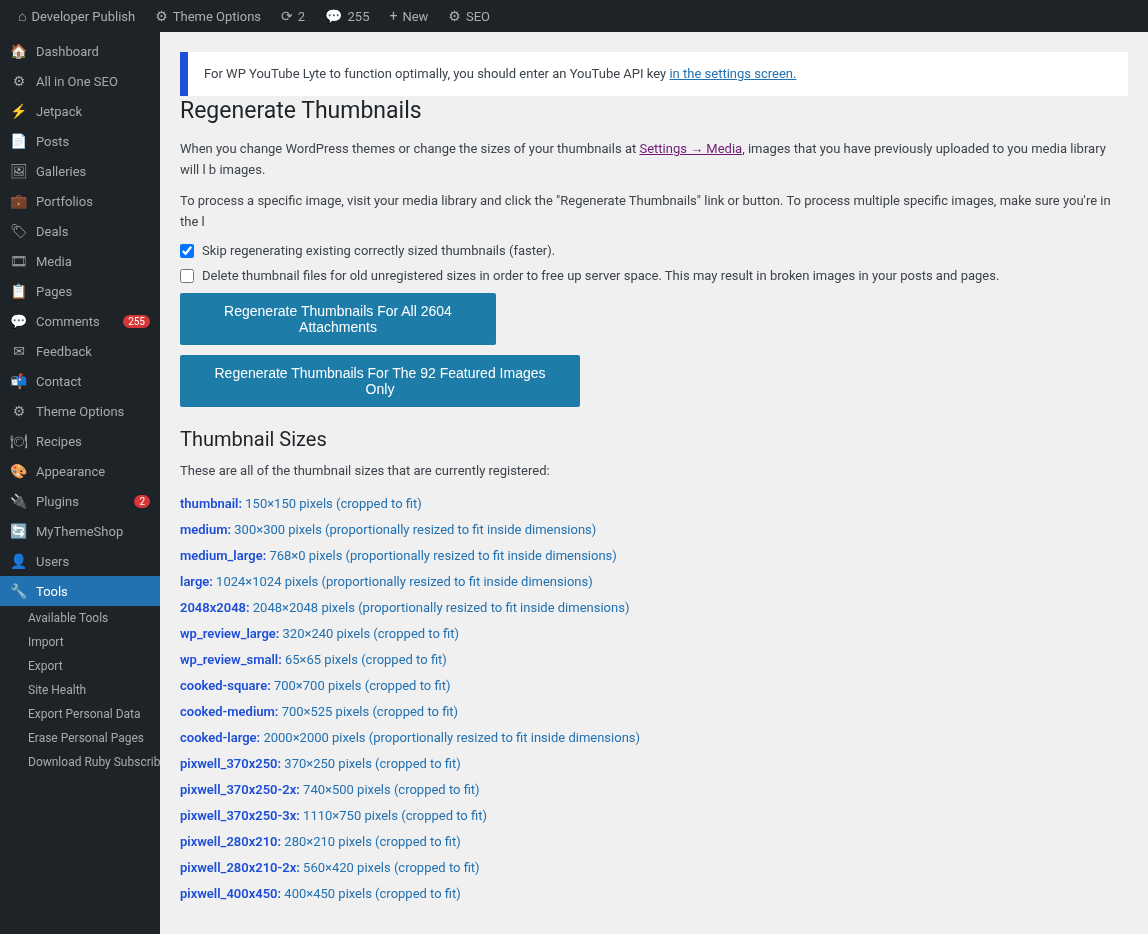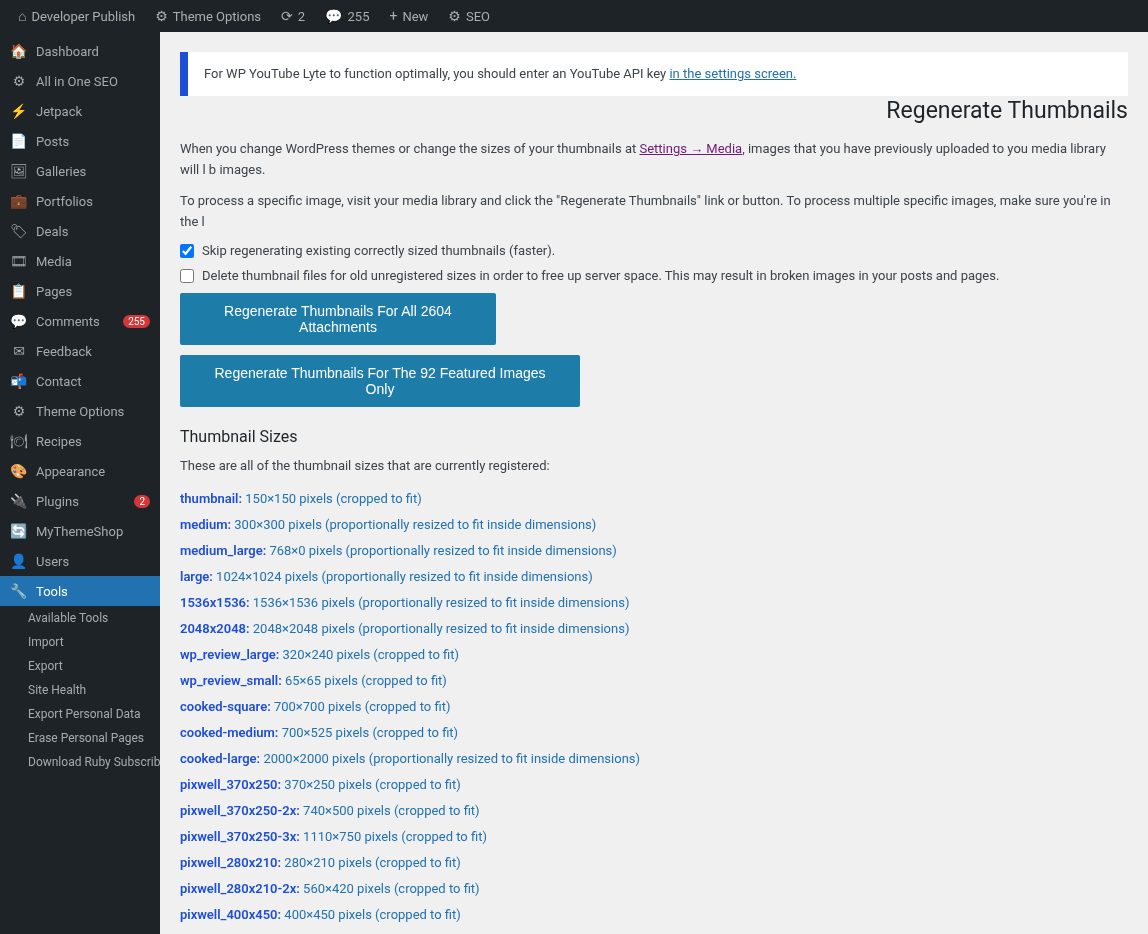--- a/index.html
+++ b/index.html
@@ -92,21 +92,20 @@
     }
     .notice a { color: #2271b1; text-decoration: underline; }
 
     
     h1.page-title {
       font-size: 23px;
       font-weight: 400;
       color: #1d2327;
       margin-bottom: 14px;
       line-height: 1.3;
-      text-align: right;
     }
 
     
     .desc-text {
       font-size: 13px;
       line-height: 1.6;
       color: #3c434a;
       margin-bottom: 10px;
     }
     .desc-text a { color: #701a75; text-decoration: underline; }
@@ -140,21 +139,21 @@
       text-align: center;
       width: 316px;
       border-radius: 2px;
     }
     .btn-regen-featured {
       width: 400px;
     }
 
     
     h2.section-title {
-      font-size: 16px;
+      font-size: 20px;
       font-weight: 400;
       color: #1d2327;
       margin: 20px 0 10px;
     }
 
     .thumb-list {
       font-size: 13px;
       line-height: 2;
       color: #3c434a;
     }
@@ -325,21 +324,20 @@
 
     <h2 class="section-title">Thumbnail Sizes</h2>
     <p class="desc-text">These are all of the thumbnail sizes that are currently registered:</p>
 
     <div class="thumb-list">
 
     <div class="row"><span class="label">thumbnail:</span> <span class="value blue">150×150 pixels (cropped to fit)</span></div>
         <div class="row"><span class="label">medium:</span> <span class="value blue">300×300 pixels (proportionally resized to fit inside dimensions)</span></div>
         <div class="row"><span class="label">medium_large:</span> <span class="value blue">768×0 pixels (proportionally resized to fit inside dimensions)</span></div>
         <div class="row"><span class="label">large:</span> <span class="value blue">1024×1024 pixels (proportionally resized to fit inside dimensions)</span></div>
-        <div class="row"><span class="label">1536x1536:</span> <span class="value blue">1536×1536 pixels (proportionally resized to fit inside dimensions)</span></div>
         <div class="row"><span class="label">2048x2048:</span> <span class="value blue">2048×2048 pixels (proportionally resized to fit inside dimensions)</span></div>
         <div class="row"><span class="label">wp_review_large:</span> <span class="value blue">320×240 pixels (cropped to fit)</span></div>
         <div class="row"><span class="label">wp_review_small:</span> <span class="value blue">65×65 pixels (cropped to fit)</span></div>
         <div class="row"><span class="label">cooked-square:</span> <span class="value blue">700×700 pixels (cropped to fit)</span></div>
         <div class="row"><span class="label">cooked-medium:</span> <span class="value blue">700×525 pixels (cropped to fit)</span></div>
         <div class="row"><span class="label">cooked-large:</span> <span class="value blue">2000×2000 pixels (proportionally resized to fit inside dimensions)</span></div>
         <div class="row"><span class="label">pixwell_370x250:</span> <span class="value blue">370×250 pixels (cropped to fit)</span></div>
         <div class="row"><span class="label">pixwell_370x250-2x:</span> <span class="value blue">740×500 pixels (cropped to fit)</span></div>
         <div class="row"><span class="label">pixwell_370x250-3x:</span> <span class="value blue">1110×750 pixels (cropped to fit)</span></div>
         <div class="row"><span class="label">pixwell_280x210:</span> <span class="value blue">280×210 pixels (cropped to fit)</span></div>

